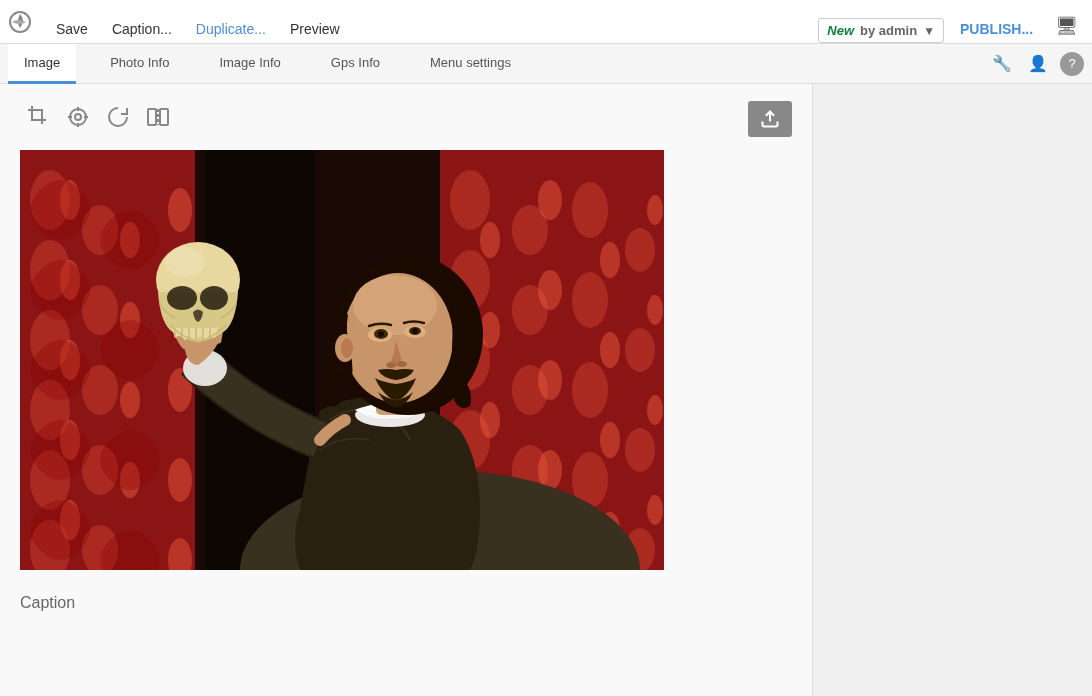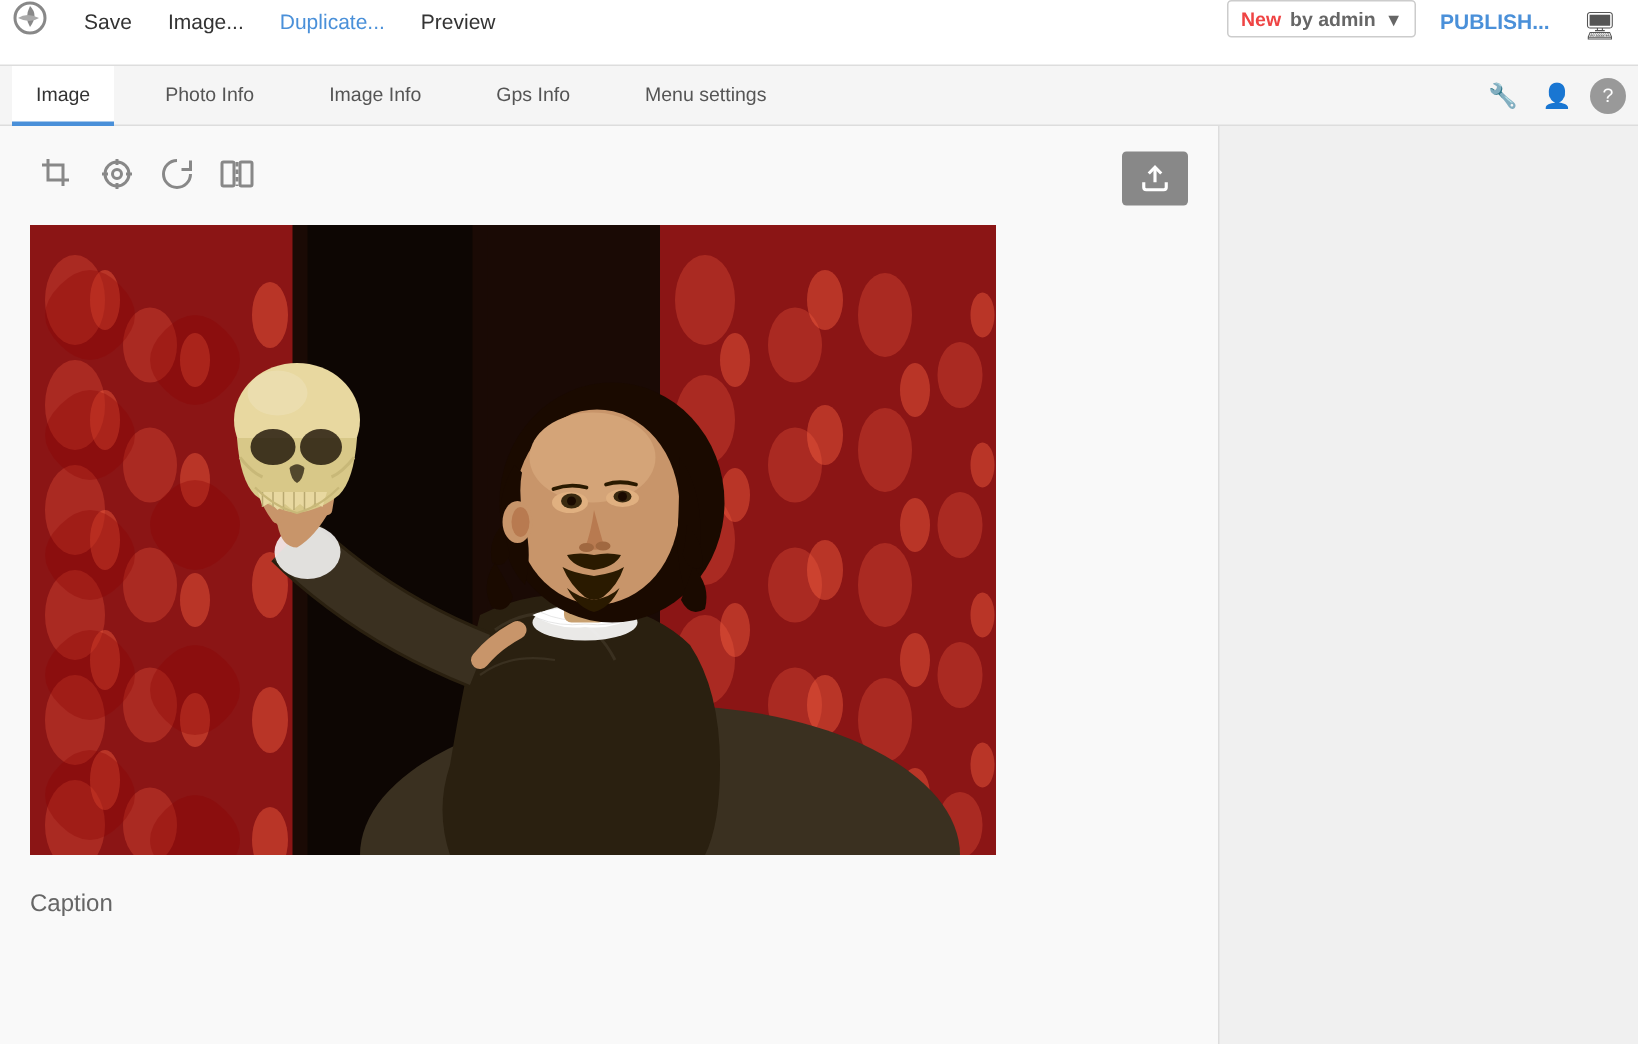--- a/index.html
+++ b/index.html
@@ -1,21 +1,21 @@
 <!DOCTYPE html>
 <html><head>
   <meta charset="utf-8">
   <style>
     * { margin: 0; padding: 0; box-sizing: border-box; }
     body { font-family: Arial, sans-serif; font-size: 14px; background: #fff; width: 1092px; height: 696px; overflow: hidden; }
 
     
     .top-toolbar {
       display: flex;
-      align-items: flex-start;
+      align-items: flex-end;
       height: 44px;
       background: #fff;
       border-bottom: 1px solid #ddd;
       padding: 0 8px;
       gap: 4px;
     }
     .logo-icon {
       width: 30px;
       height: 30px;
       margin-right: 4px;
@@ -38,21 +38,21 @@
     .status-area {
       display: flex;
       align-items: center;
       gap: 6px;
       background: #fff;
       border: 1px solid #ccc;
       border-radius: 3px;
       padding: 4px 8px;
       font-size: 13px;
     }
-    .status-new { font-weight: bold; color: #ef4444; }
+    .status-new { font-weight: bold; color: #15803d; font-style: italic; }
     .status-by { color: #666; font-weight: bold; }
     .chevron-btn {
       background: none;
       border: none;
       cursor: pointer;
       color: #666;
       font-size: 12px;
     }
 
     .publish-btn {
@@ -195,21 +195,21 @@
 
   <div>
     <svg class="logo-icon" viewBox="0 0 30 30" xmlns="http://www.w3.org/2000/svg">
       <circle cx="12" cy="12" r="10" fill="none" stroke="#888" stroke-width="2"></circle>
       <path d="M12 4 Q18 10 12 18 Q8 12 12 4Z" fill="#888"></path>
       <path d="M4 12 Q10 8 18 12 Q12 16 4 12Z" fill="#aaa"></path>
     </svg>
   </div>
 
   <button class="toolbar-btn">Save</button>
-  <button class="toolbar-btn delete">Image...</button>
+  <button class="toolbar-btn delete">Caption...</button>
   <button class="toolbar-btn duplicate">Duplicate...</button>
   <button class="toolbar-btn preview">Preview</button>
 
   <div class="spacer"></div>
 
   <div class="status-area">
     <span class="status-new">New</span>
     <span class="status-by">by admin</span>
     <button class="chevron-btn">▼</button>
   </div>

